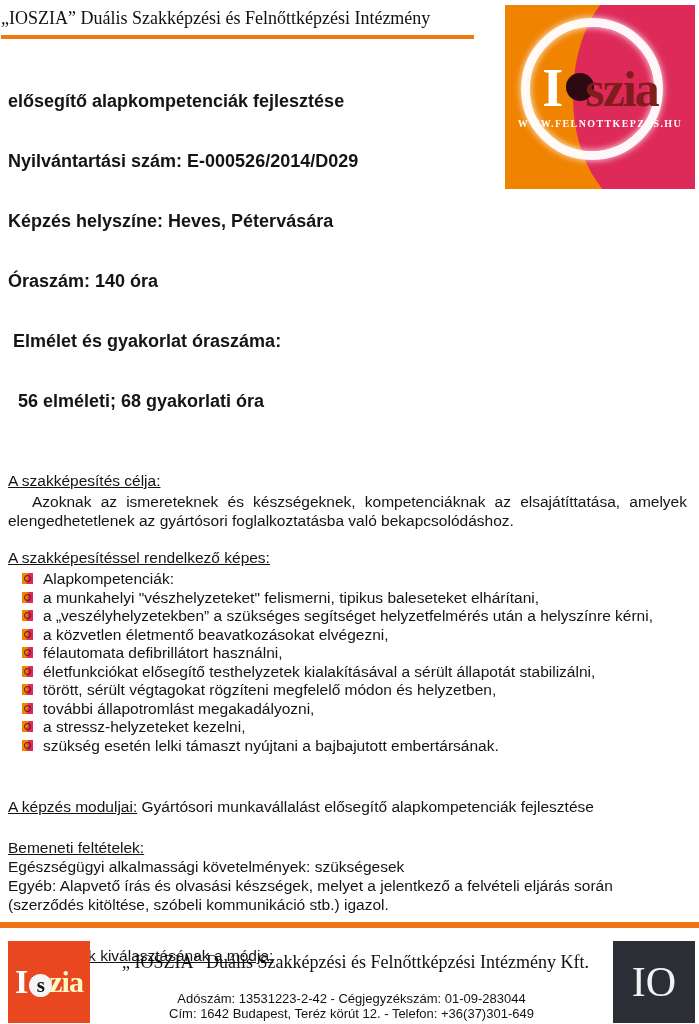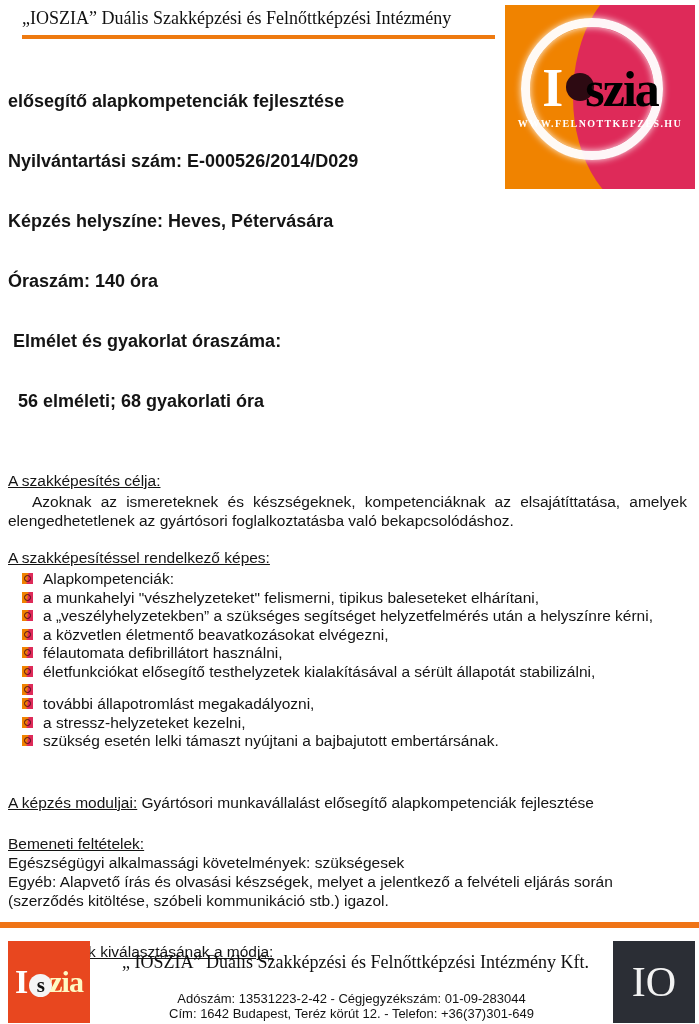--- a/index.html
+++ b/index.html
@@ -4,33 +4,33 @@
 <style>
   * { margin:0; padding:0; box-sizing:border-box; }
   html,body { background:#fff; }
   body { font-family:"Liberation Sans", sans-serif; color:#141414; }
   .page {
     position:relative; width:699px; height:1024px; background:#ffffff;
     overflow:hidden; margin:0;
   }
 
   
-  .header { padding:8px 10px 0 22px; }
+  .header { padding:8px 10px 0 1px; }
   .header-title { font-family:"Liberation Serif", serif; font-size:18px; color:#101010; }
   .header-rule { width:473px; height:4px; background:#EE7A10; margin-top:6px; }
 
   
   .logo { position:absolute; left:505px; top:5px; width:190px; height:184px; background:#F08300; overflow:hidden; }
   .logo-blob { position:absolute; left:36%; top:-14%; width:80%; height:128%; background:#DE2A59; border-radius:48% 0 0 52% / 50% 0 0 50%; }
   .logo-ring { position:absolute; left:16px; top:13px; width:142px; height:142px; border:9px solid rgba(255,255,255,.96); border-radius:50%; box-shadow:0 0 7px rgba(255,255,255,.9), inset 0 0 7px rgba(255,255,255,.9); }
   .logo-inner { position:absolute; left:0; top:56px; width:100%; text-align:center; }
   .logo-row { font-family:"Liberation Serif", serif; font-weight:bold; line-height:1; white-space:nowrap; }
   .logo-i { color:#fff; font-size:54px; }
   .logo-dot { display:inline-block; width:28px; height:28px; background:#2D0A12; border-radius:50%; margin:0 -9px 0 3px; vertical-align:5px; }
-  .logo-szia { color:#000000; font-size:50px; letter-spacing:-2px; }
+  .logo-szia { color:#7f1d1d; font-size:50px; letter-spacing:-2px; }
   .logo-url { margin-top:3px; font-family:"Liberation Serif", serif; font-size:10px; font-weight:bold; color:#fff; letter-spacing:1.4px; }
 
   
   .course { margin:12px 10px 0 8px; width:495px; font-weight:bold; font-size:18px; line-height:20px; white-space:pre; }
 
   
   .section { padding:0 12px 0 8px; font-size:15.5px; line-height:19px; }
   .h { text-decoration:underline; }
   .purpose { margin-top:20px; }
   .purpose p { text-indent:24px; text-align:justify; margin-top:2px; }
@@ -115,20 +115,21 @@
       <li>
           <span class="bullet-icon"></span>
           <span>félautomata defibrillátort használni,</span>
         </li>
       <li>
           <span class="bullet-icon"></span>
           <span>életfunkciókat elősegítő testhelyzetek kialakításával a sérült állapotát stabilizálni,</span>
         </li>
       <li>
           <span class="bullet-icon"></span>
+          <span>törött, sérült végtagokat rögzíteni megfelelő módon és helyzetben,</span>
         </li>
       <li>
           <span class="bullet-icon"></span>
           <span>további állapotromlást megakadályozni,</span>
         </li>
       <li>
           <span class="bullet-icon"></span>
           <span>a stressz-helyzeteket kezelni,</span>
         </li>
       <li>

